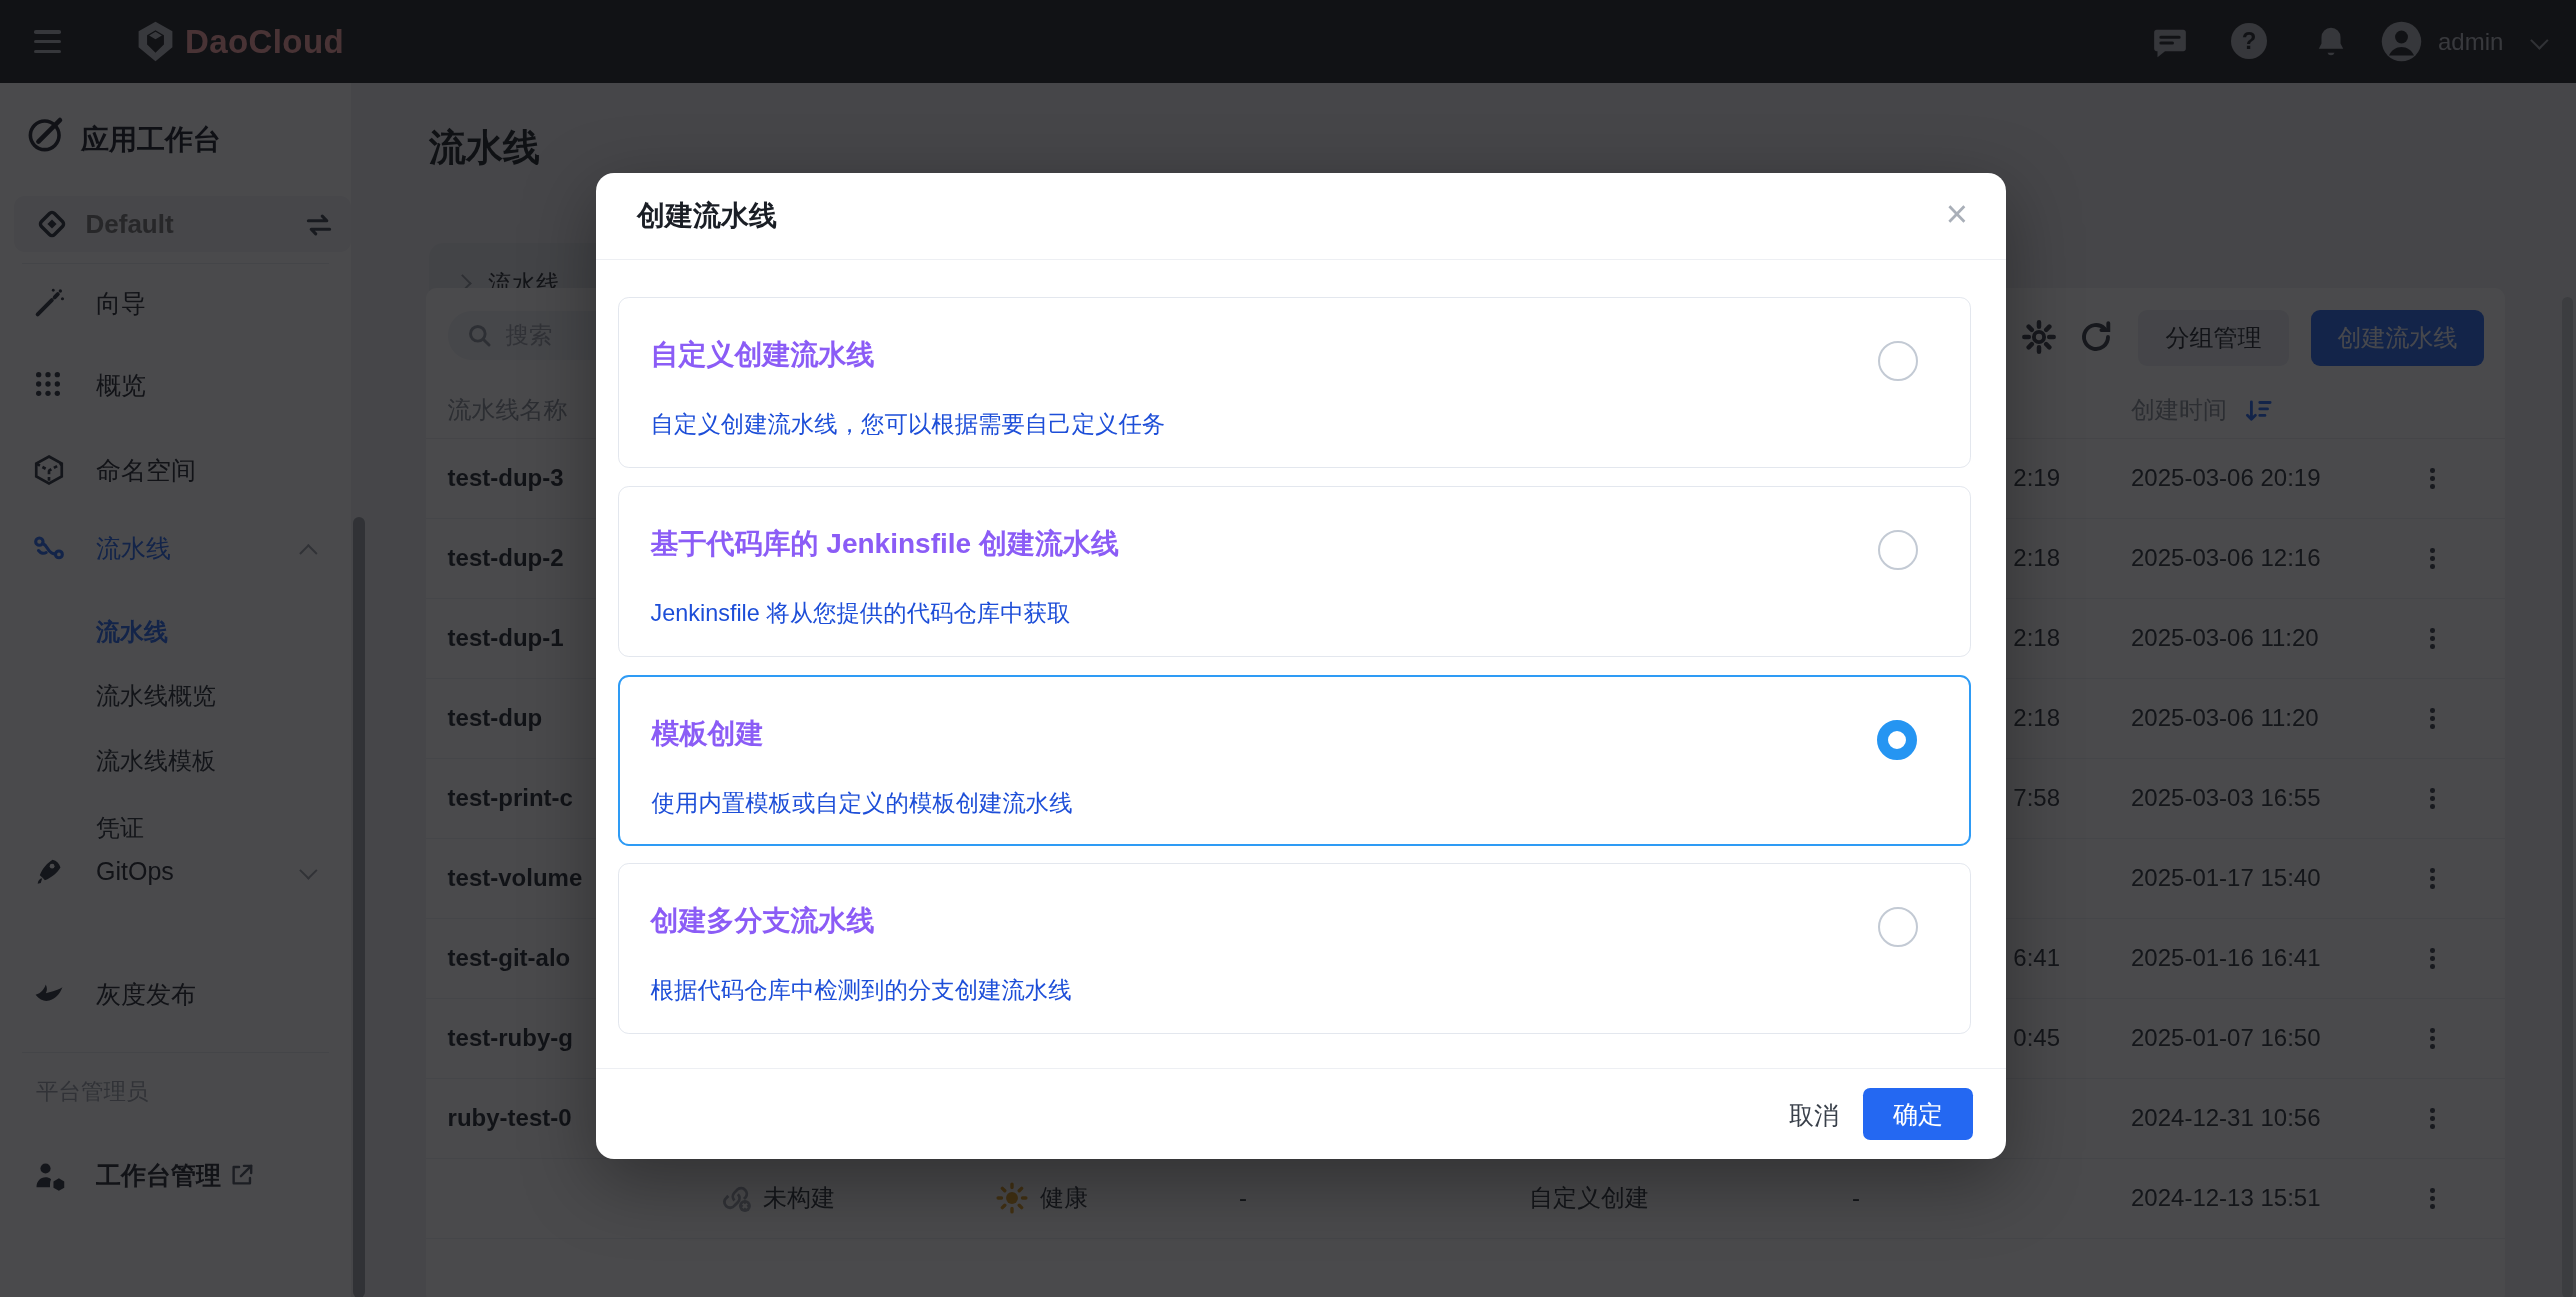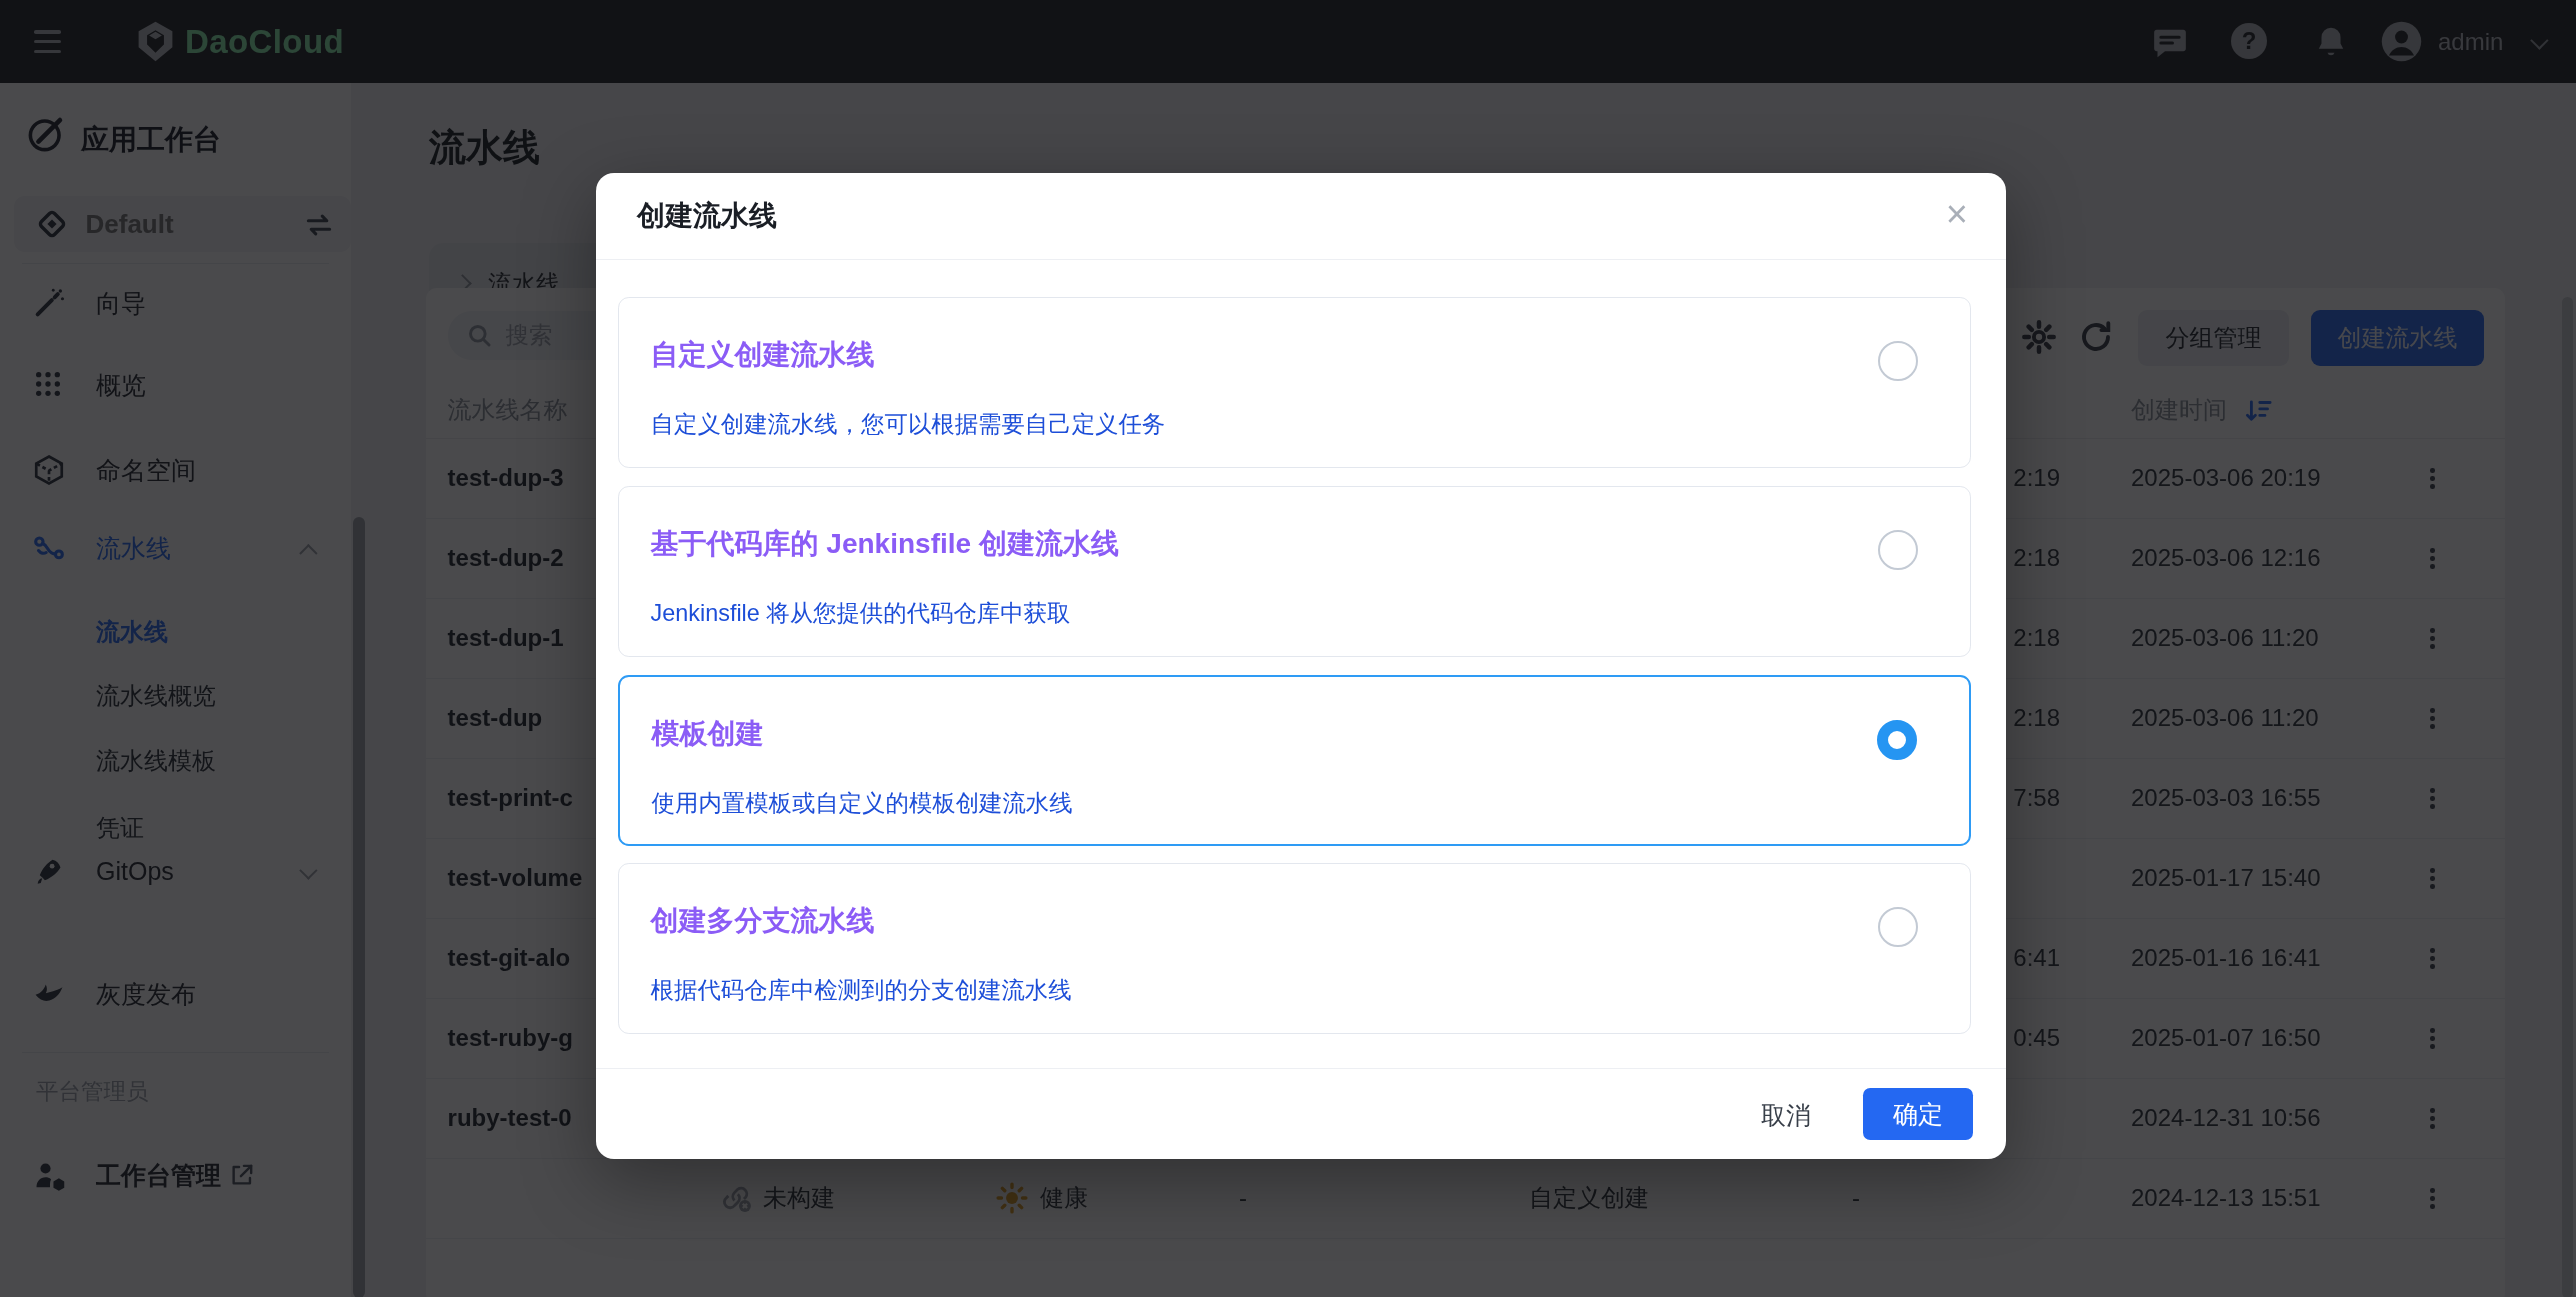--- a/index.html
+++ b/index.html
@@ -7,21 +7,21 @@
        background:#eef0f3;color:#1d232c;
        font-family:"Liberation Sans","DejaVu Sans",sans-serif;}
   svg{display:block}
 
   
   .topbar{position:absolute;left:0;top:0;width:2576px;height:83px;background:#1f2227;z-index:1}
   .burger{position:absolute;left:34px;top:30px;width:27px;height:23.4px;cursor:pointer}
   .burger i{display:block;width:27px;height:3.6px;border-radius:1.8px;background:#aeb3ba;margin-bottom:6.3px}
   .brand-logo{position:absolute;left:133px;top:19px;color:#b9bdc4}
   .brand-text{position:absolute;left:185px;top:0;height:83px;line-height:83px;
-              font-size:33px;font-weight:700;color:#86efac;letter-spacing:0.4px}
+              font-size:33px;font-weight:700;color:#fca5a5;letter-spacing:0.4px}
   .tb-ic{position:absolute;top:22.5px;color:#aeb3ba}
   .q-circle{position:absolute;left:2231px;top:23.4px;width:36px;height:36px;border-radius:50%;
             background:#aeb3ba;color:#1f2227;font-size:24px;font-weight:700;text-align:center;line-height:36px}
   .tb-user{position:absolute;left:2438px;top:0;height:83px;line-height:83px;font-size:24px;color:#b6bac1}
   .chev{position:absolute;width:10.8px;height:10.8px;border-right:2.7px solid #9aa0a8;border-bottom:2.7px solid #9aa0a8;transform:rotate(45deg)}
   .chev.up{transform:rotate(-135deg)}
   .chev.right{transform:rotate(-45deg)}
 
   
   .sidebar{position:absolute;left:0;top:83px;width:351px;height:1215px;background:#ffffff;z-index:1}
@@ -78,21 +78,21 @@
   .m-hdiv{position:absolute;left:0;top:86px;width:1410px;border-top:1.8px solid #edeff3}
   .opt{position:absolute;left:21.6px;width:1353px;height:171px;border:1.8px solid #e3e7ee;border-radius:10.8px;
        background:#fff;box-sizing:border-box;cursor:pointer}
   .opt.sel{border:2.7px solid #2e9bf5}
   .opt-title{position:absolute;left:32px;top:38px;font-size:28px;font-weight:700;color:#8b5cf6}
   .opt-desc{position:absolute;left:32px;top:110px;font-size:23.4px;color:#1d4ed8}
   .radio{position:absolute;right:52px;top:43px;width:40px;height:40px;border-radius:50%;
          border:2.7px solid #c3cad4;box-sizing:border-box;background:#fff}
   .radio.on{border:11.7px solid #2595f2}
   .m-fdiv{position:absolute;left:0;top:895px;width:1410px;border-top:1.8px solid #edeff3}
-  .btn-text{position:absolute;left:1159px;top:919px;width:90px;height:45px;line-height:45px;text-align:left;
+  .btn-text{position:absolute;left:1159px;top:919px;width:90px;height:45px;line-height:45px;text-align:right;
             background:none;border:none;font-size:25px;color:#383f49;cursor:pointer;
             font-family:"Liberation Sans","DejaVu Sans",sans-serif}
   .btn-primary{position:absolute;left:1267px;top:915px;width:110px;height:52px;background:#2468f2;color:#fff;
                border:none;border-radius:7.2px;font-size:25px;cursor:pointer;
                font-family:"Liberation Sans","DejaVu Sans",sans-serif}
   .pscroll{position:absolute;left:2562px;top:297px;width:10.8px;height:1001px;background:#c6c9cd;border-radius:5.4px;z-index:1}
 </style>
 </head>
 <body>
 

